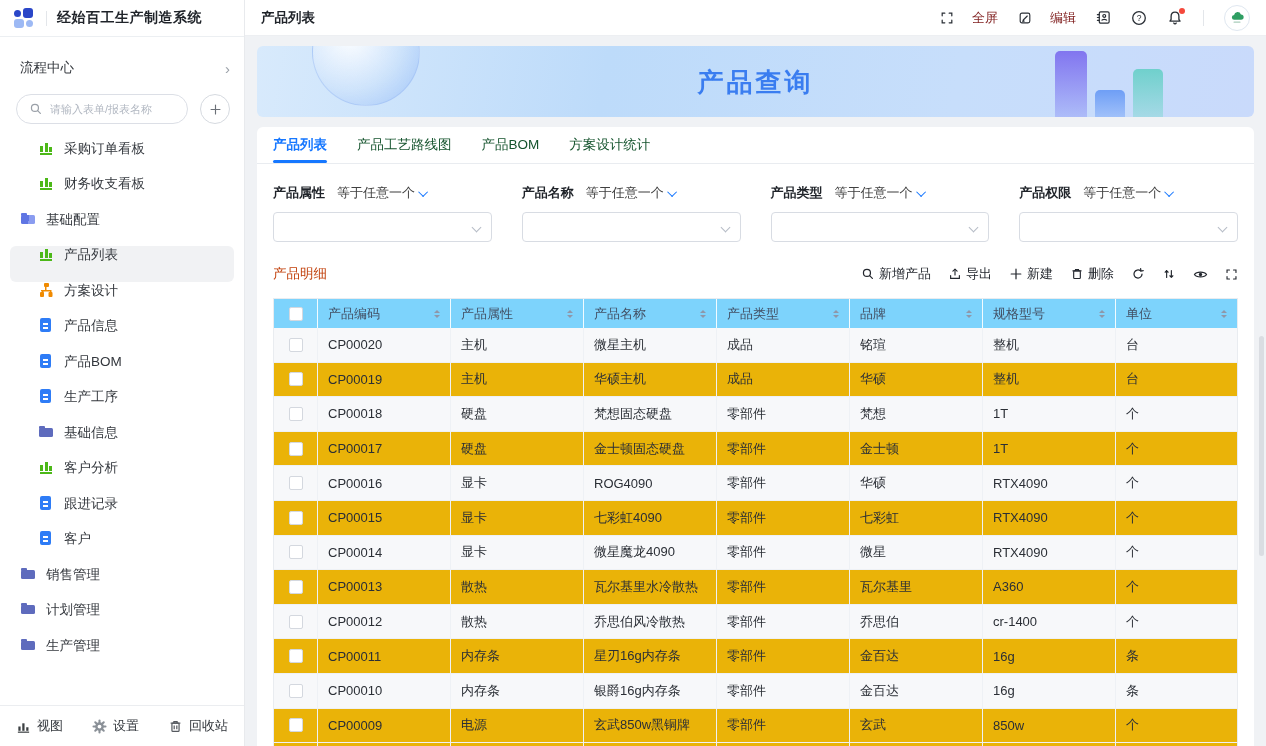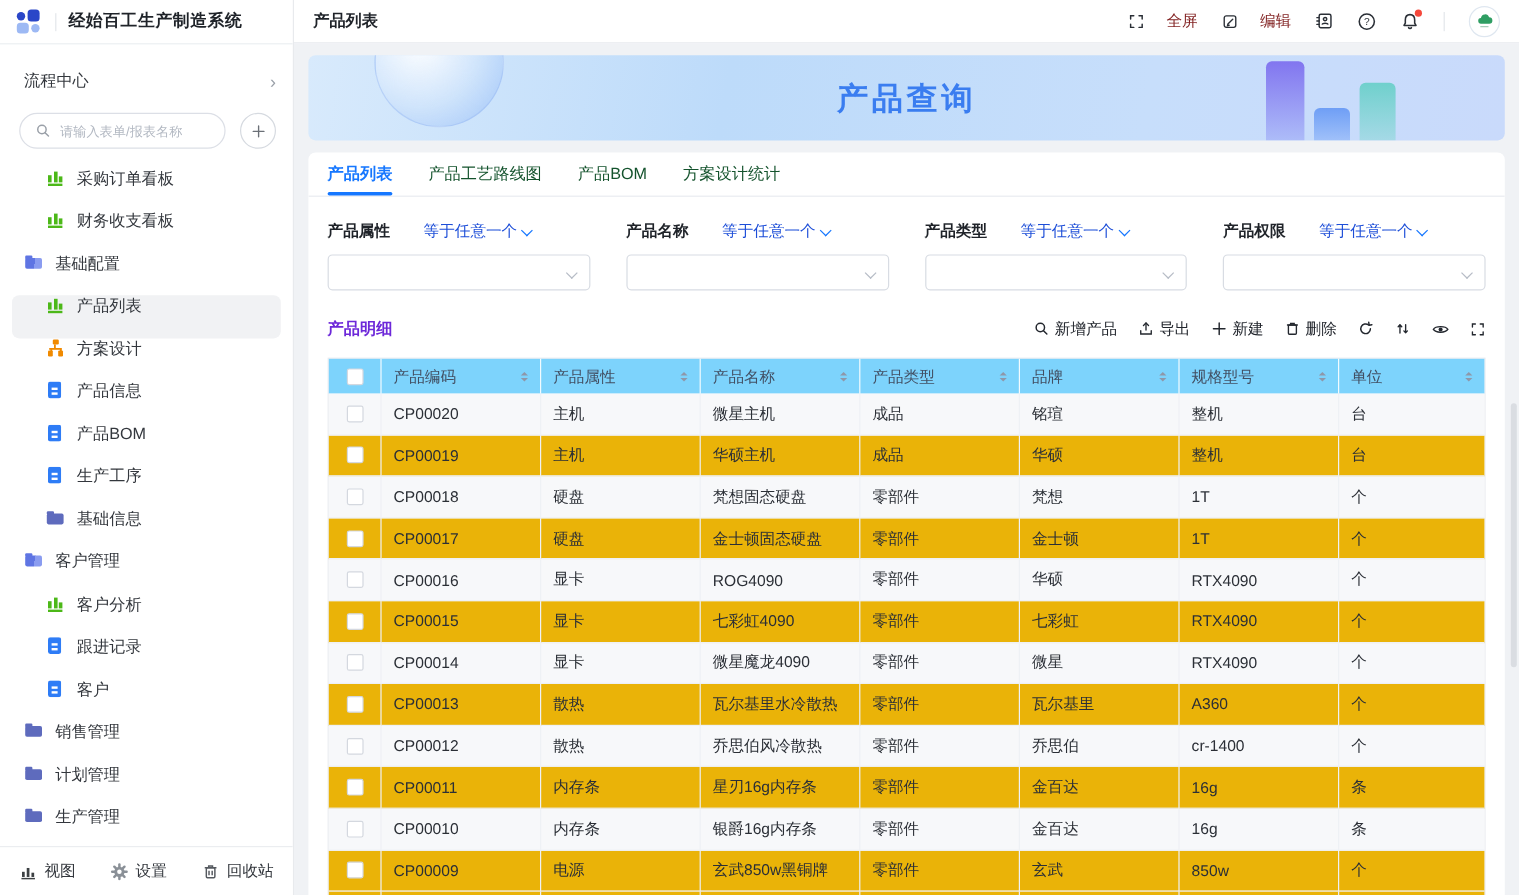--- a/index.html
+++ b/index.html
@@ -73,27 +73,27 @@
   .card { margin-top:10px; background:#fff; border-radius:6px; height:624px; overflow:hidden; }
 
   .tabs { display:flex; gap:30px; padding:0 16px; height:37px; border-bottom:1px solid #e9ecf0; align-items:center; }
   .tab { position:relative; font-size:13.5px; color:#14532d; height:100%; display:flex; align-items:center; cursor:pointer; }
   .tab.active { color:#1677ff; font-weight:bold; }
   .tab.active::after { content:""; position:absolute; left:0; right:0; bottom:0; height:3px; border-radius:2px; background:#1677ff; }
 
   .filters { display:grid; grid-template-columns:repeat(4,1fr); gap:30px; padding:20px 16px 0; }
   .f-head { display:flex; align-items:center; }
   .f-label { font-size:13px; font-weight:bold; color:#1f2329; }
-  .f-op { font-size:13px; color:#1d4ed8; margin-left:28px; cursor:pointer; }
+  .f-op { font-size:13px; color:#404040; margin-left:12px; cursor:pointer; }
   .f-chev { width:7px; height:7px; border-left:1.6px solid #1677ff; border-bottom:1.6px solid #1677ff; transform:rotate(-45deg) translateY(-2px); margin-left:6px; }
   .f-select { position:relative; margin-top:10px; height:30px; border:1px solid #d8dce3; border-radius:4px; background:#fff; cursor:pointer; }
   .sel-chev { position:absolute; right:11px; top:11px; width:7px; height:7px; border-left:1.6px solid #b6bcc6; border-bottom:1.6px solid #b6bcc6; transform:rotate(-45deg); }
 
   .detail-head { margin-top:20px; padding:0 16px; height:24px; display:flex; align-items:center; justify-content:space-between; margin-bottom:12px; }
-  .detail-title { font-size:13.5px; font-weight:bold; color:#6d28d9; }
+  .detail-title { font-size:13.5px; font-weight:normal; color:#c2410c; }
   .toolbar { display:flex; align-items:center; gap:17px; }
   .tb-btn { display:flex; align-items:center; gap:4px; font-size:13px; color:#23272e; cursor:pointer; }
 
   .table { margin:0 16px; border:1px solid #e9ecf0; }
   .thead { display:flex; background:#7dd3fc; height:29px; }
   .th { display:flex; align-items:center; justify-content:space-between; padding:0 10px; font-size:13px; color:#424f63; font-weight:500; border-right:1px solid rgba(255,255,255,.9); width:133px; flex:0 0 133px; }
   .cb-col { width:44px; flex:0 0 44px; display:flex; align-items:center; justify-content:center; border-right:1px solid rgba(255,255,255,.9); }
   .thcols { display:contents; }
   .thcols .th:last-child { flex:1; width:auto; border-right:none; }
   .sort { display:flex; flex-direction:column; align-items:center; cursor:pointer; }
@@ -187,24 +187,20 @@
           <span class="mi-icon file-icon"></span>
           <span class="mi-label">产品BOM</span>
         </div>
         <div class="mi level-2">
           <span class="mi-icon file-icon"></span>
           <span class="mi-label">生产工序</span>
         </div>
         <div class="mi level-2">
           <span class="mi-icon folder-closed-icon"></span>
           <span class="mi-label">基础信息</span>
-        </div>
-        <div class="mi level-1">
-          <span class="mi-icon folder-open-icon"></span>
-          <span class="mi-label">客户管理</span>
         </div>
         <div class="mi level-2">
           <span class="mi-icon chart-icon"></span>
           <span class="mi-label">客户分析</span>
         </div>
         <div class="mi level-2">
           <span class="mi-icon file-icon"></span>
           <span class="mi-label">跟进记录</span>
         </div>
         <div class="mi level-2">

